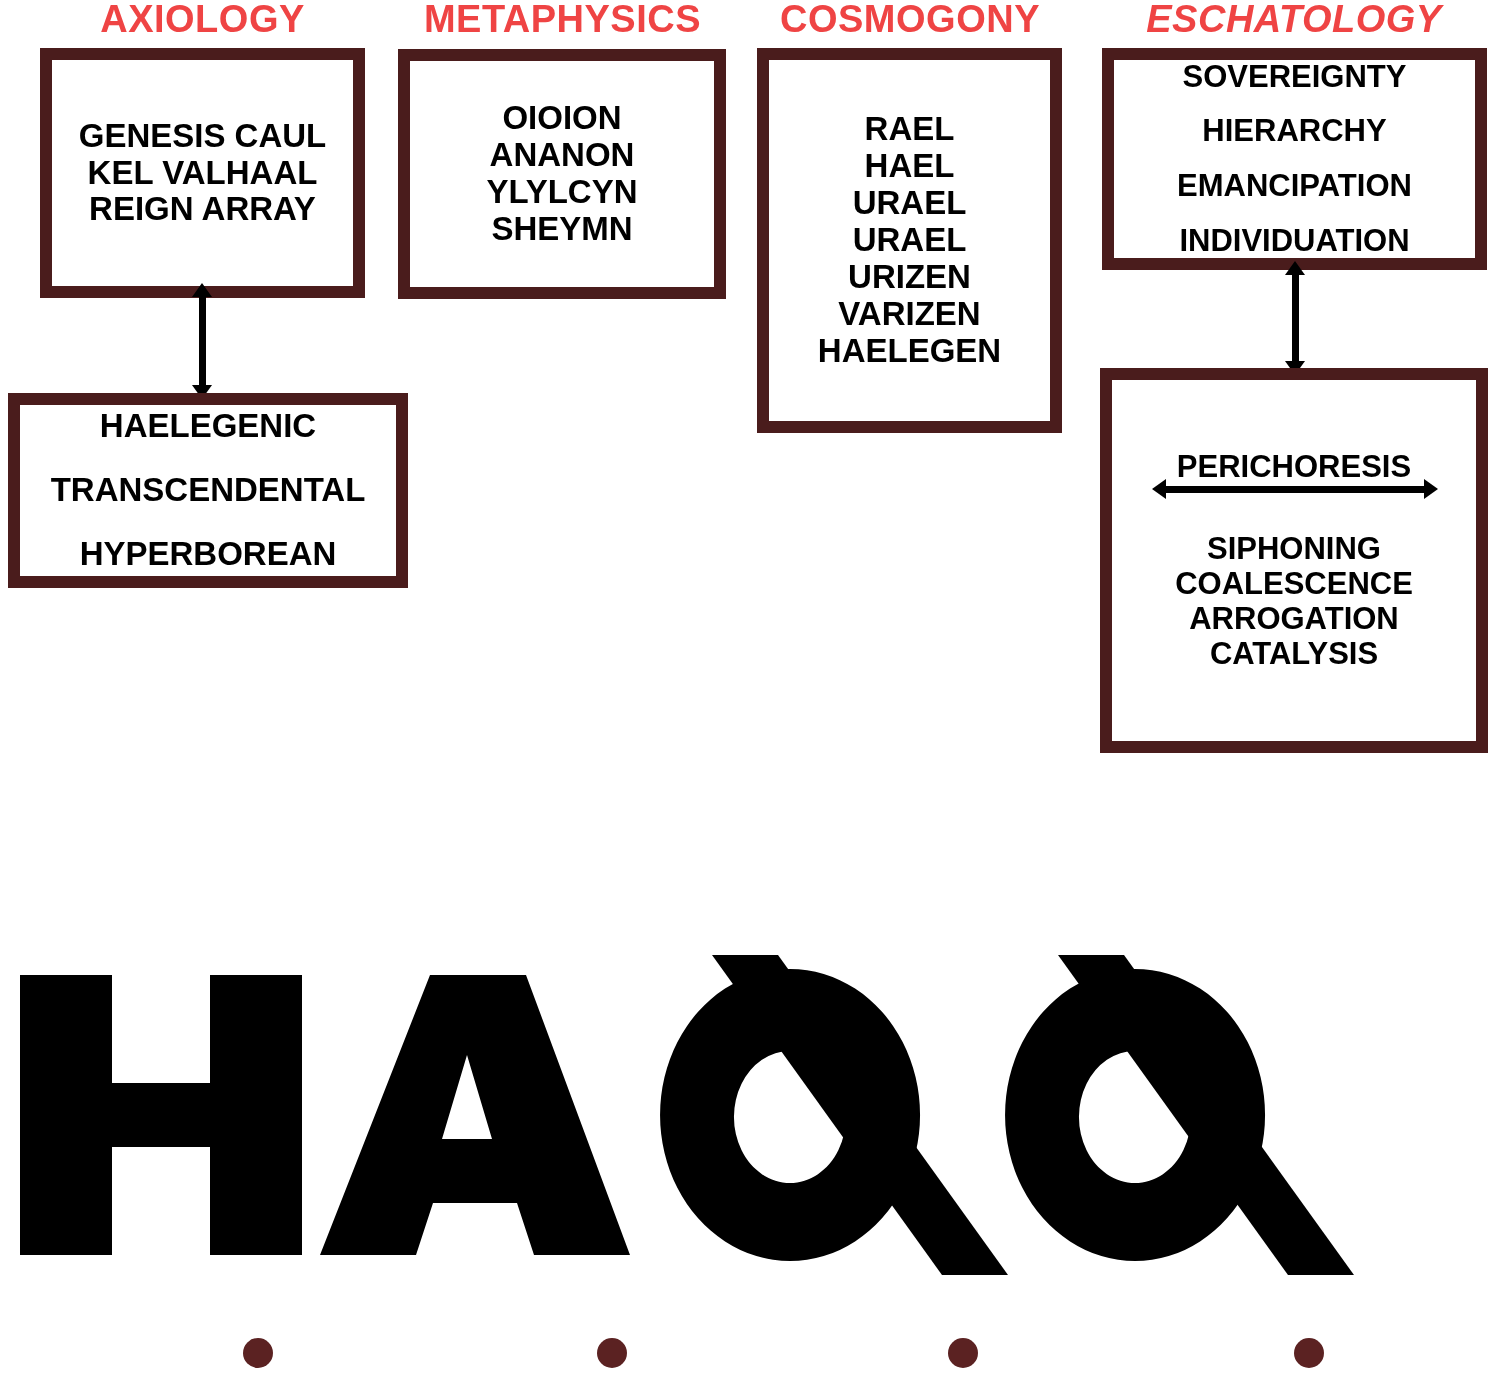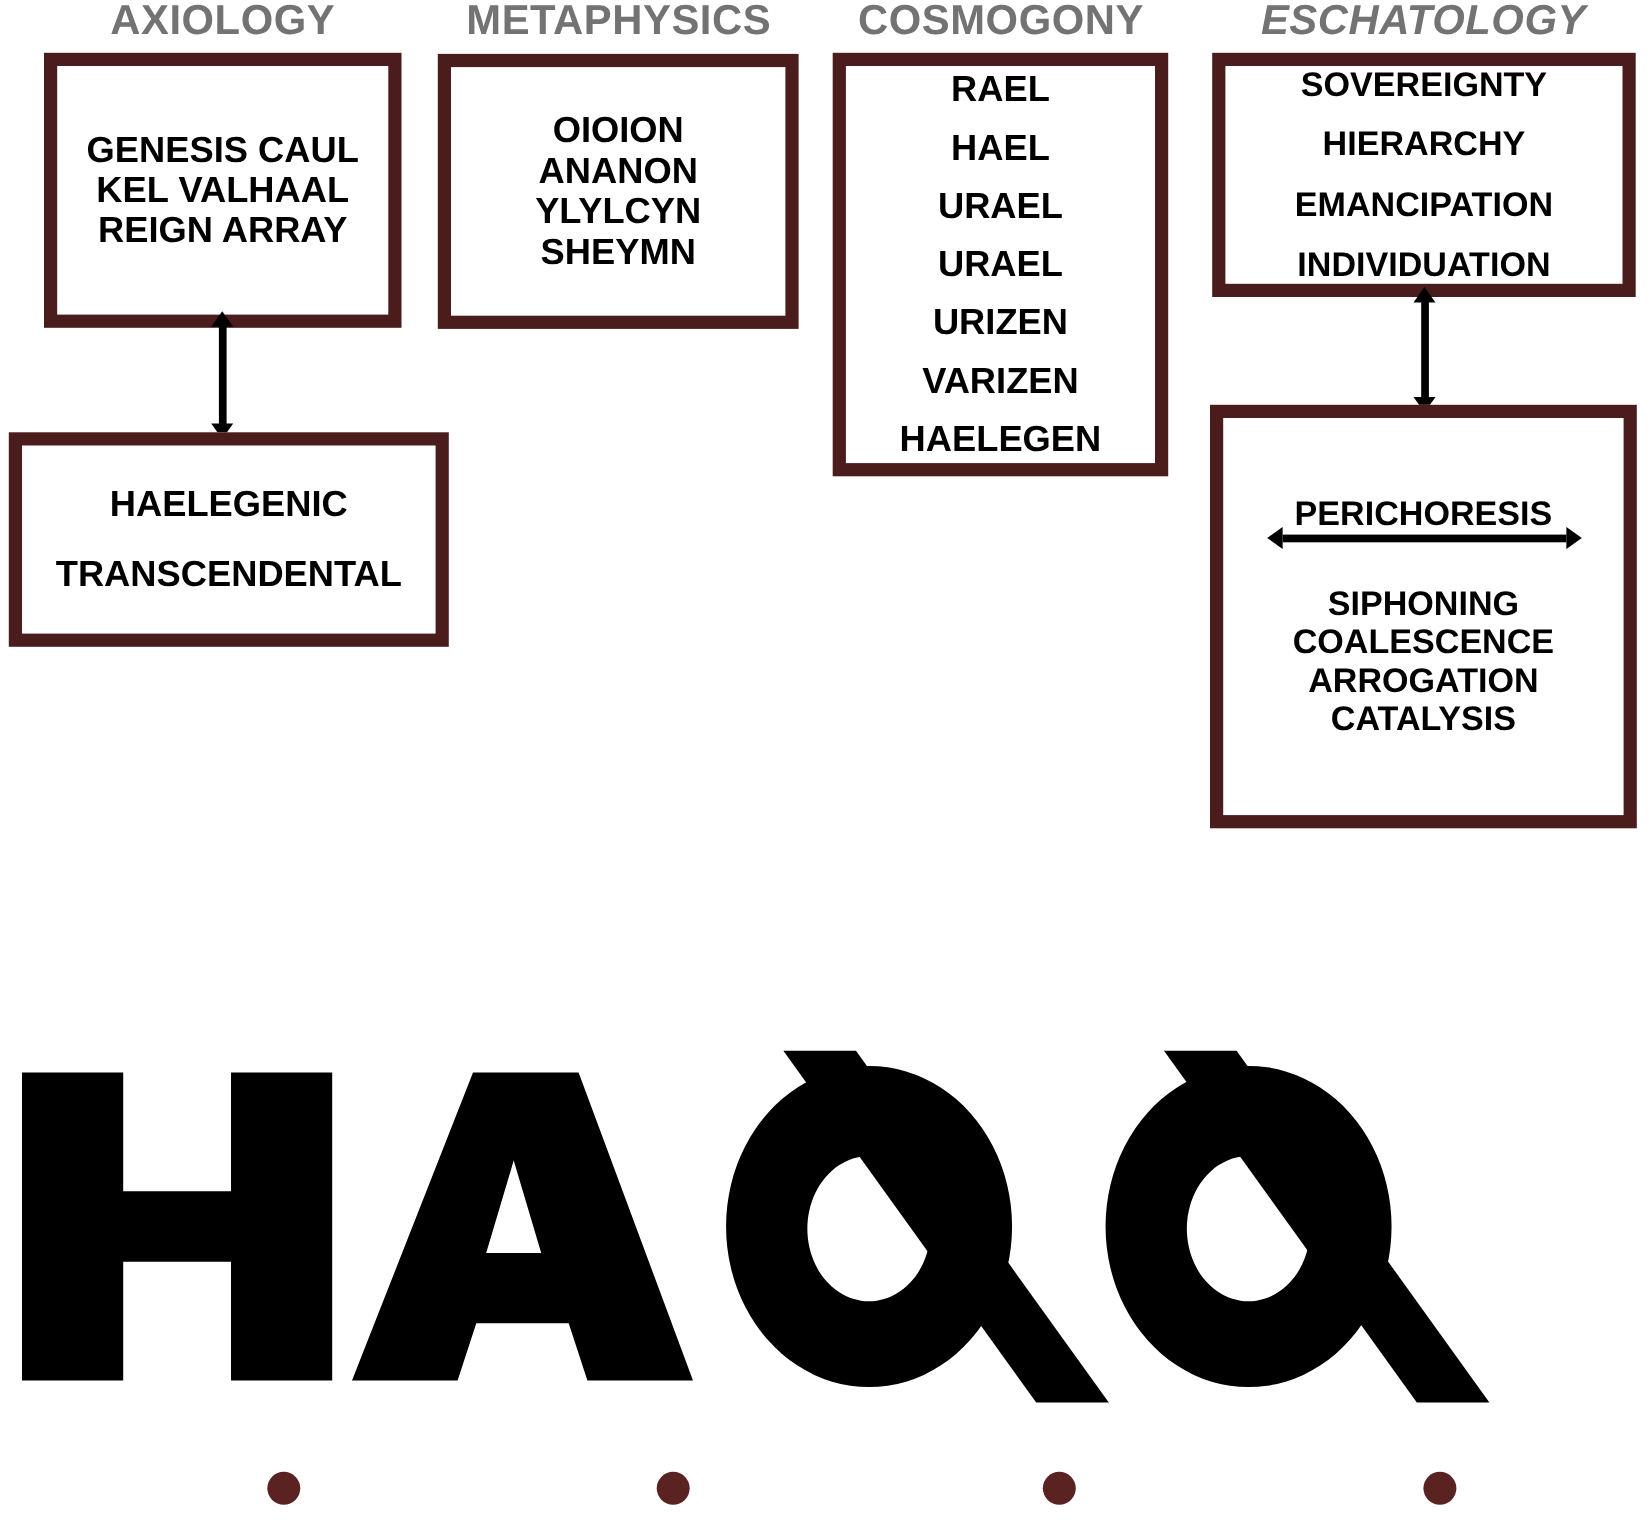--- a/index.html
+++ b/index.html
@@ -17,21 +17,21 @@
   .stage {
     position: absolute;
     left: 0; top: 0;
     width: 1500px;
     height: 1389px;
   }
 
   
   .col-heading {
     position: absolute;
-    color: #737373;
+    color: #ef4444;
     font-weight: bold;
     font-size: 38px;
     letter-spacing: 0.5px;
     text-align: center;
     white-space: nowrap;
     line-height: 1;
   }
 
   
   .box {
@@ -53,21 +53,21 @@
     line-height: 1.12;
   }
 
   
   #box-axiology-top { left: 40px;  top: 48px;  width: 325px; height: 250px; font-size: 33px; }
   
   #box-axiology-bottom { left: 8px; top: 393px; width: 400px; height: 195px; font-size: 33px; gap: 27px; }
   
   #box-metaphysics { left: 398px; top: 49px; width: 328px; height: 250px; font-size: 33px; }
   
-  #box-cosmogony { left: 757px; top: 48px; width: 305px; height: 385px; font-size: 33px; gap: 16px; }
+  #box-cosmogony { left: 757px; top: 48px; width: 305px; height: 385px; font-size: 33px; }
   
   #box-eschatology-top { left: 1102px; top: 48px; width: 385px; height: 222px; font-size: 31px; gap: 20px; }
   
   #box-eschatology-bottom { left: 1100px; top: 368px; width: 388px; height: 385px; font-size: 31px; }
 
   #box-eschatology-bottom .perichoresis { margin-bottom: 8px; }
   #box-eschatology-bottom .sub-list { margin-top: 40px; }
 
   
   .connector {
@@ -144,20 +144,21 @@
     <span class="line">REIGN ARRAY</span>
   </div>
 
   <div class="connector conn-vertical" style="left:199px; top:292px; height:105px;"></div>
   <div class="arrow arrow-up" style="left:192px; top:283px;"></div>
   <div class="arrow arrow-down" style="left:192px; top:385px;"></div>
 
   <div class="box" id="box-axiology-bottom">
     <span class="line">HAELEGENIC</span>
     <span class="line">TRANSCENDENTAL</span>
+    <span class="line">HYPERBOREAN</span>
   </div>
 
   <div class="box" id="box-metaphysics">
     <span class="line">OIOION</span>
     <span class="line">ANANON</span>
     <span class="line">YLYLCYN</span>
     <span class="line">SHEYMN</span>
   </div>
 
   <div class="box" id="box-cosmogony">

